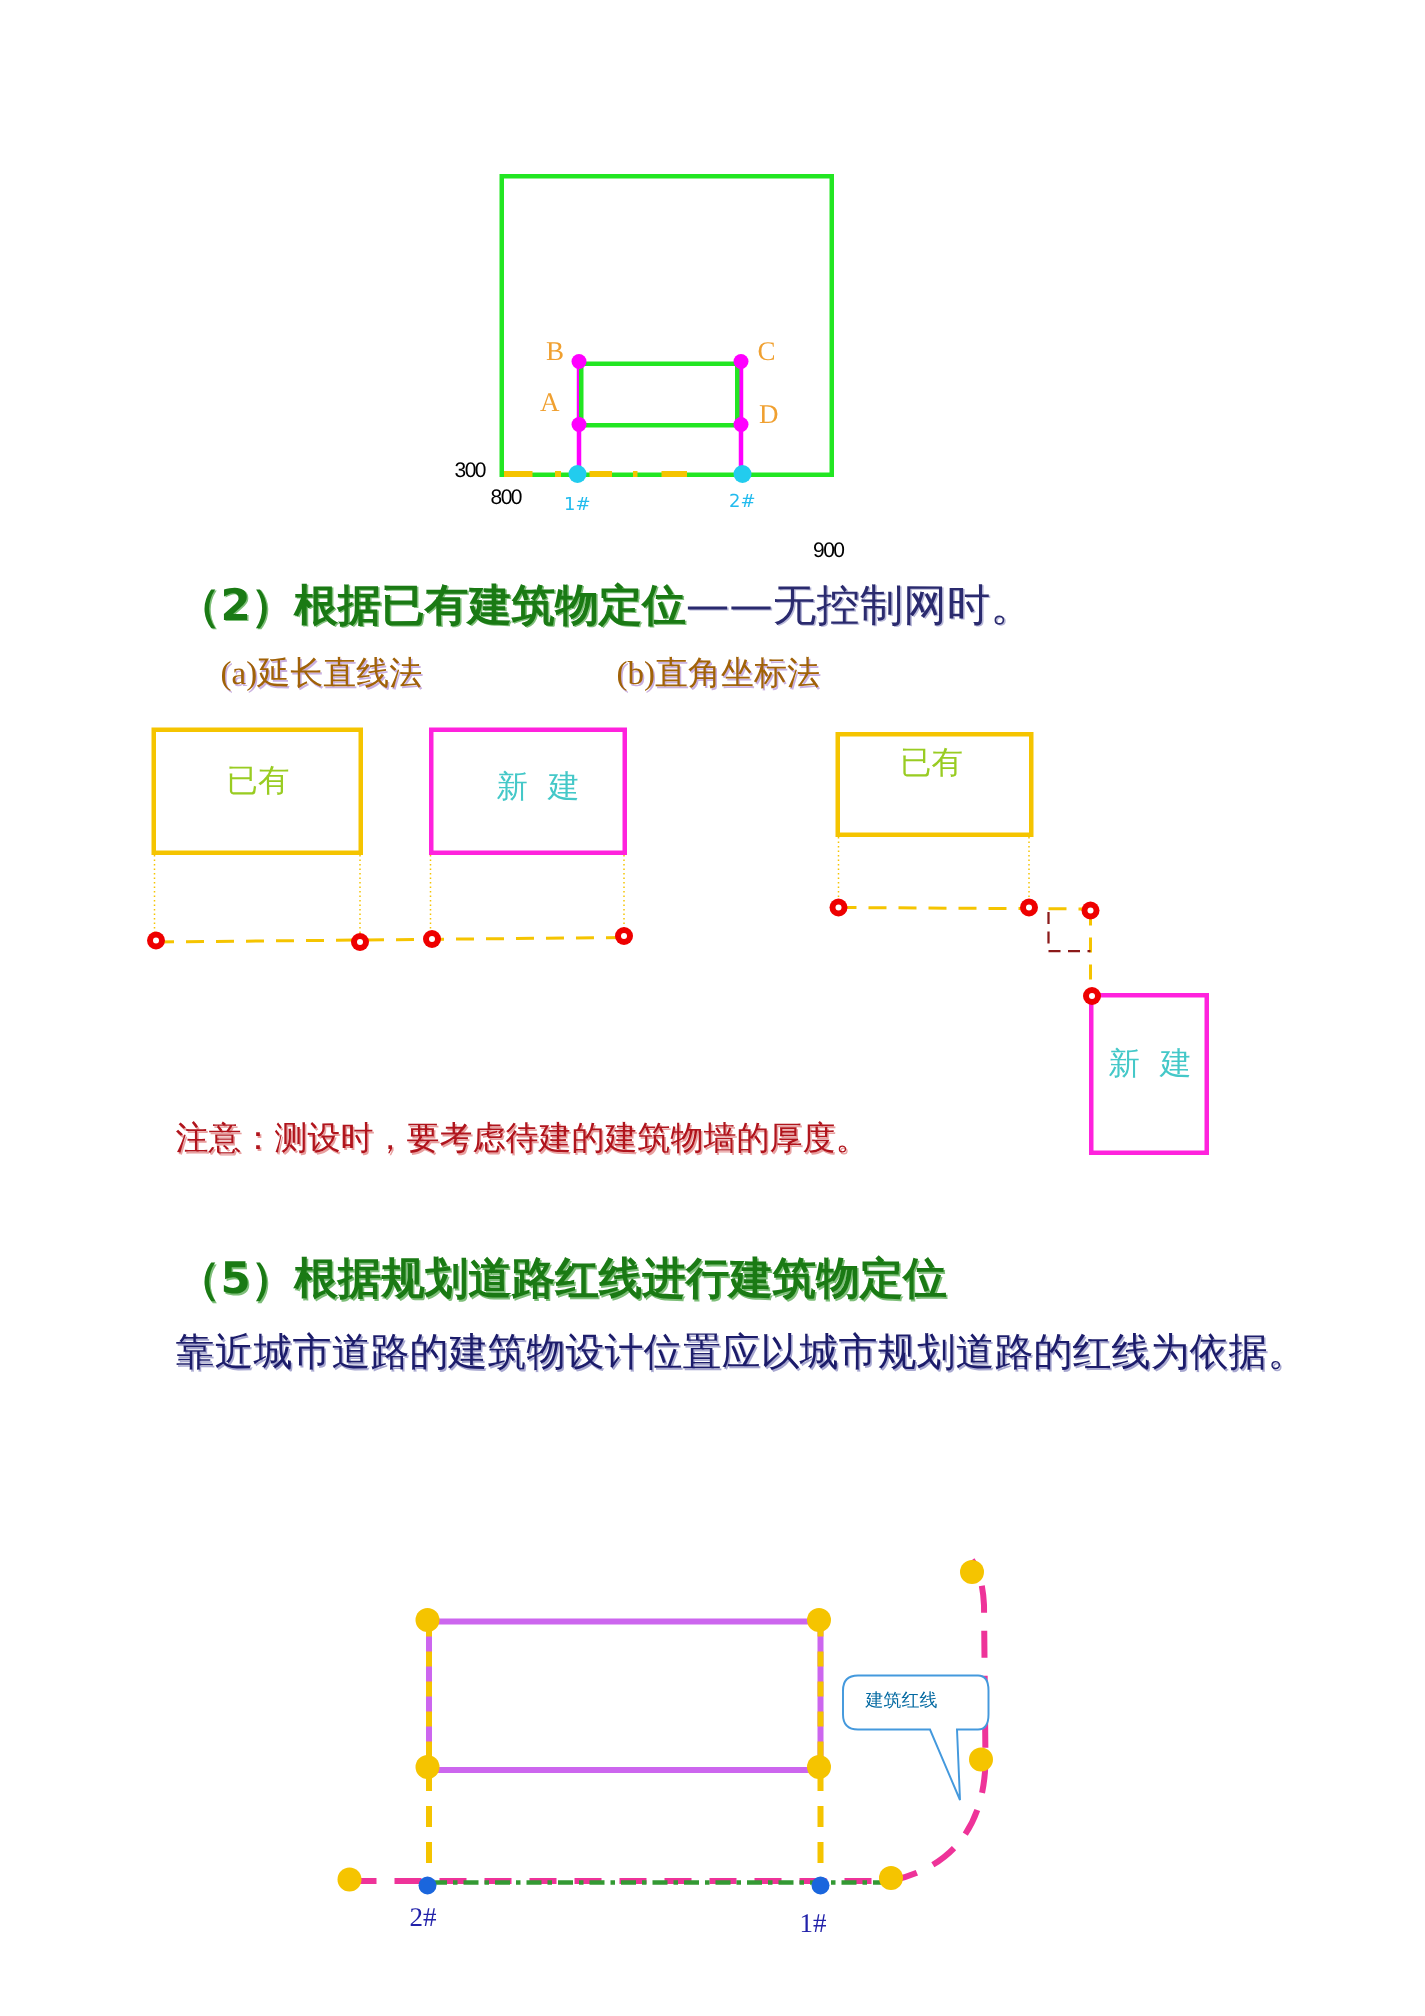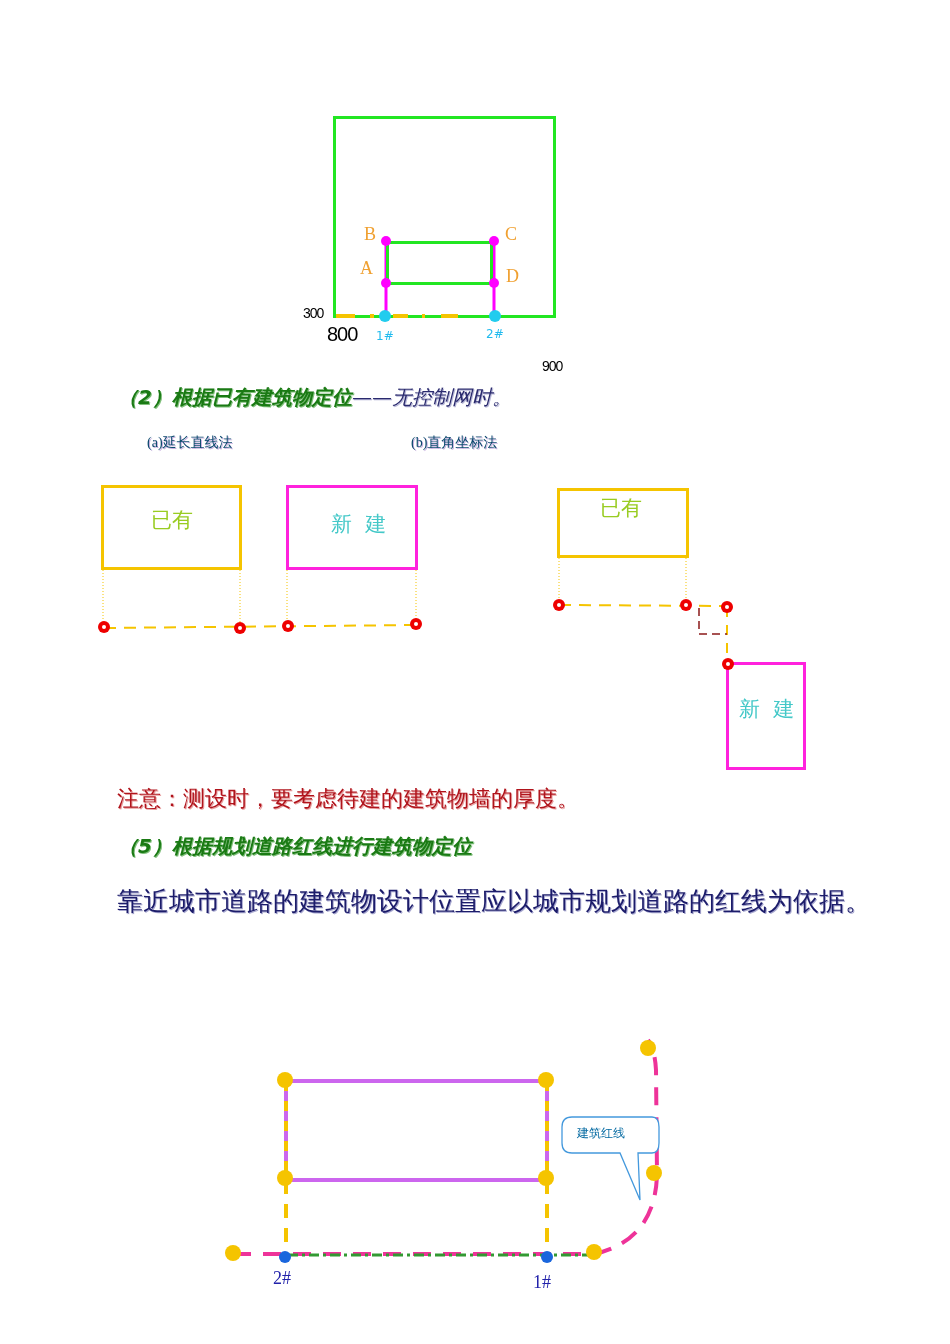--- a/index.html
+++ b/index.html
@@ -1,23 +1,23 @@
 <!DOCTYPE html>
 <html><head>
 <meta charset="utf-8">
 <style>
   html, body { margin: 0; padding: 0; background: #ffffff; }
   body { width: 950px; height: 1344px; position: relative; overflow: hidden;
          font-family: "DejaVu Sans", "Liberation Sans", sans-serif; }
   .abs { position: absolute; white-space: nowrap; }
   svg { position: absolute; left: 0; top: 0; }
-  .heading-green { color: #1a7a14; font-weight: bold; font-size: 20px;
-                   text-shadow: 1px 1px 0 #7fbf7a; font-style: italic; }
+  .heading-green { color: #1a7a14; font-weight: bold; font-size: 29px;
+                   text-shadow: 1px 1px 0 #7fbf7a; }
   .heading-tail { color: #2a2a6e; font-weight: normal; text-shadow: 1px 1px 0 #b8b8d8; }
-  .method { color: #0c4a6e; font-size: 14px; text-shadow: 1px 1px 0 #c9b0e0; }
+  .method { color: #a16207; font-size: 22px; text-shadow: 1px 1px 0 #c9b0e0; }
   .note-red { color: #b0141c; font-size: 22px; text-shadow: 1px 1px 0 #e8a0a0; }
   .body-navy { color: #1c1c6a; font-size: 26px; text-shadow: 1px 1px 0 #a8a8d0; }
   .lbl { font-family: "Liberation Serif", "DejaVu Serif", serif; }
 </style>
 </head>
 <body>
 
 <svg width="950" height="1344">
 
   <g>
@@ -118,37 +118,37 @@
     <circle cx="285" cy="1257" r="6" fill="#1a66dd"></circle>
     <circle cx="547" cy="1257" r="6" fill="#1a66dd"></circle>
   </g>
 </svg>
 
 <div class="abs lbl" style="left:364px;top:224px;font-size:18px;color:#f0a030;">B</div>
 <div class="abs lbl" style="left:505px;top:224px;font-size:18px;color:#f0a030;">C</div>
 <div class="abs lbl" style="left:360px;top:258px;font-size:18px;color:#f0a030;">A</div>
 <div class="abs lbl" style="left:506px;top:266px;font-size:18px;color:#f0a030;">D</div>
 <div class="abs" style="left:303px;top:305px;font-size:14px;color:#000;font-family:'Liberation Sans',sans-serif;letter-spacing:-1px;">300</div>
-<div class="abs" style="left:327px;top:323px;font-size:20px;color:#000;font-family:'Liberation Sans',sans-serif;letter-spacing:-1px;">800</div>
+<div class="abs" style="left:327px;top:323px;font-size:14px;color:#000;font-family:'Liberation Sans',sans-serif;letter-spacing:-1px;">800</div>
 <div class="abs" style="left:542px;top:322px;font-size:14px;color:#000;font-family:'Liberation Sans',sans-serif;letter-spacing:-1px;margin-top:36px;">900</div>
 <div class="abs" style="left:376px;top:329px;font-size:12px;color:#22bbee;">1#</div>
 <div class="abs" style="left:486px;top:327px;font-size:12px;color:#22bbee;">2#</div>
 
 <div class="abs heading-green" style="left:118px;top:384px;">
   <span>（2）根据已有建筑物定位</span><span class="heading-tail">——无控制网时。</span>
 </div>
 <div class="abs method lbl" style="left:147px;top:434px;">(a)延长直线法</div>
 <div class="abs method lbl" style="left:411px;top:434px;">(b)直角坐标法</div>
 
 <div class="abs" style="left:151px;top:506px;font-size:21px;color:#99cc22;">已有</div>
 <div class="abs" style="left:331px;top:510px;font-size:21px;color:#44c8c8;white-space:pre;">新  建</div>
 
 <div class="abs" style="left:600px;top:494px;font-size:21px;color:#99cc22;">已有</div>
 <div class="abs" style="left:739px;top:695px;font-size:21px;color:#44c8c8;white-space:pre;">新  建</div>
 
-<div class="abs note-red" style="left:117px;top:784px;font-family:Liberation Serif, serif;">注意：测设时，要考虑待建的建筑物墙的厚度。</div>
+<div class="abs note-red" style="left:117px;top:744px;font-family:Liberation Serif, serif;">注意：测设时，要考虑待建的建筑物墙的厚度。</div>
 
 <div class="abs heading-green" style="left:118px;top:833px;">（5）根据规划道路红线进行建筑物定位</div>
 <div class="abs body-navy" style="left:117px;top:884px;">靠近城市道路的建筑物设计位置应以城市规划道路的红线为依据。</div>
 
 <div class="abs" style="left:577px;top:1125px;font-size:12px;color:#0369a1;">建筑红线</div>
 <div class="abs lbl" style="left:273px;top:1268px;font-size:18px;color:#2222aa;">2#</div>
 <div class="abs lbl" style="left:533px;top:1272px;font-size:18px;color:#2222aa;">1#</div>
 
 </body></html>

